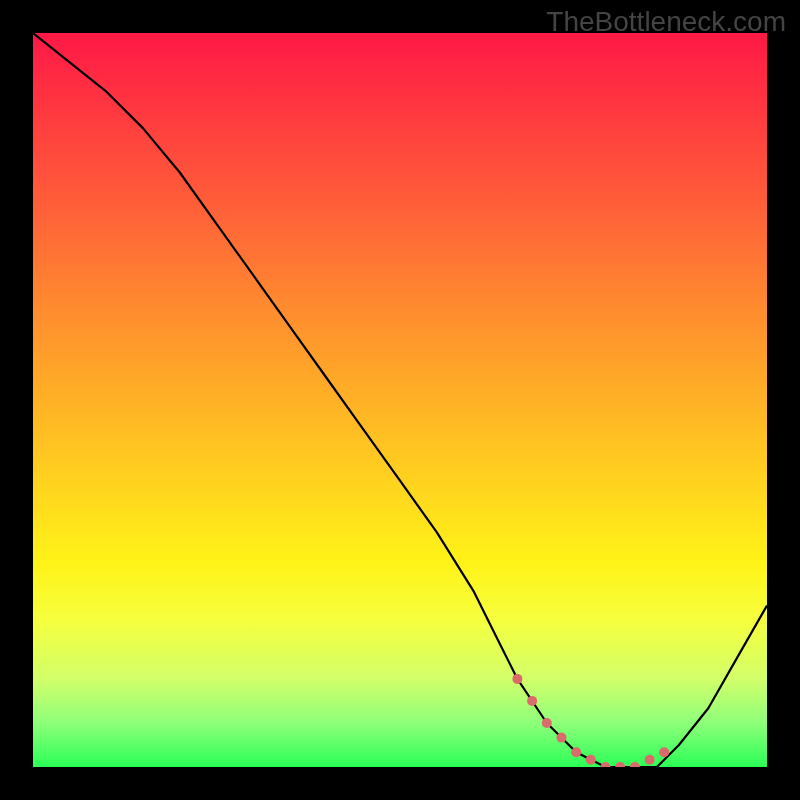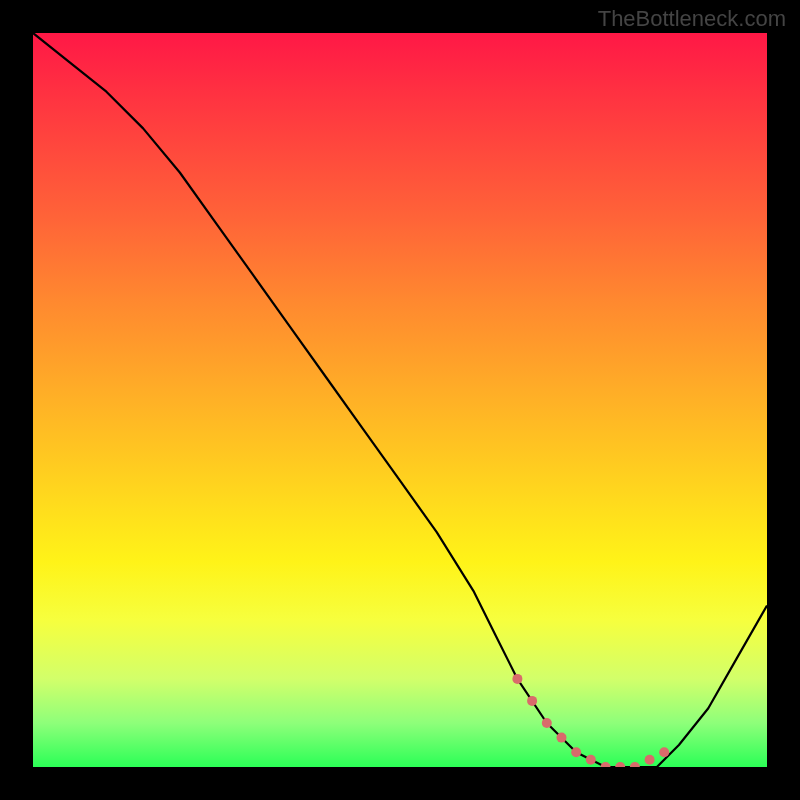--- a/index.html
+++ b/index.html
@@ -9,21 +9,21 @@
     background: #000;
     position: relative;
     font-family: Arial, sans-serif;
     overflow: hidden;
   }
   .watermark {
     position: absolute;
     top: 6px;
     right: 14px;
     color: #444;
-    font-size: 22px;
+    font-size: 28px;
     font-weight: normal;
     z-index: 10;
   }
   .plot-area {
     position: absolute;
     left: 33px;
     top: 33px;
     width: 734px;
     height: 734px;
     overflow: hidden;

